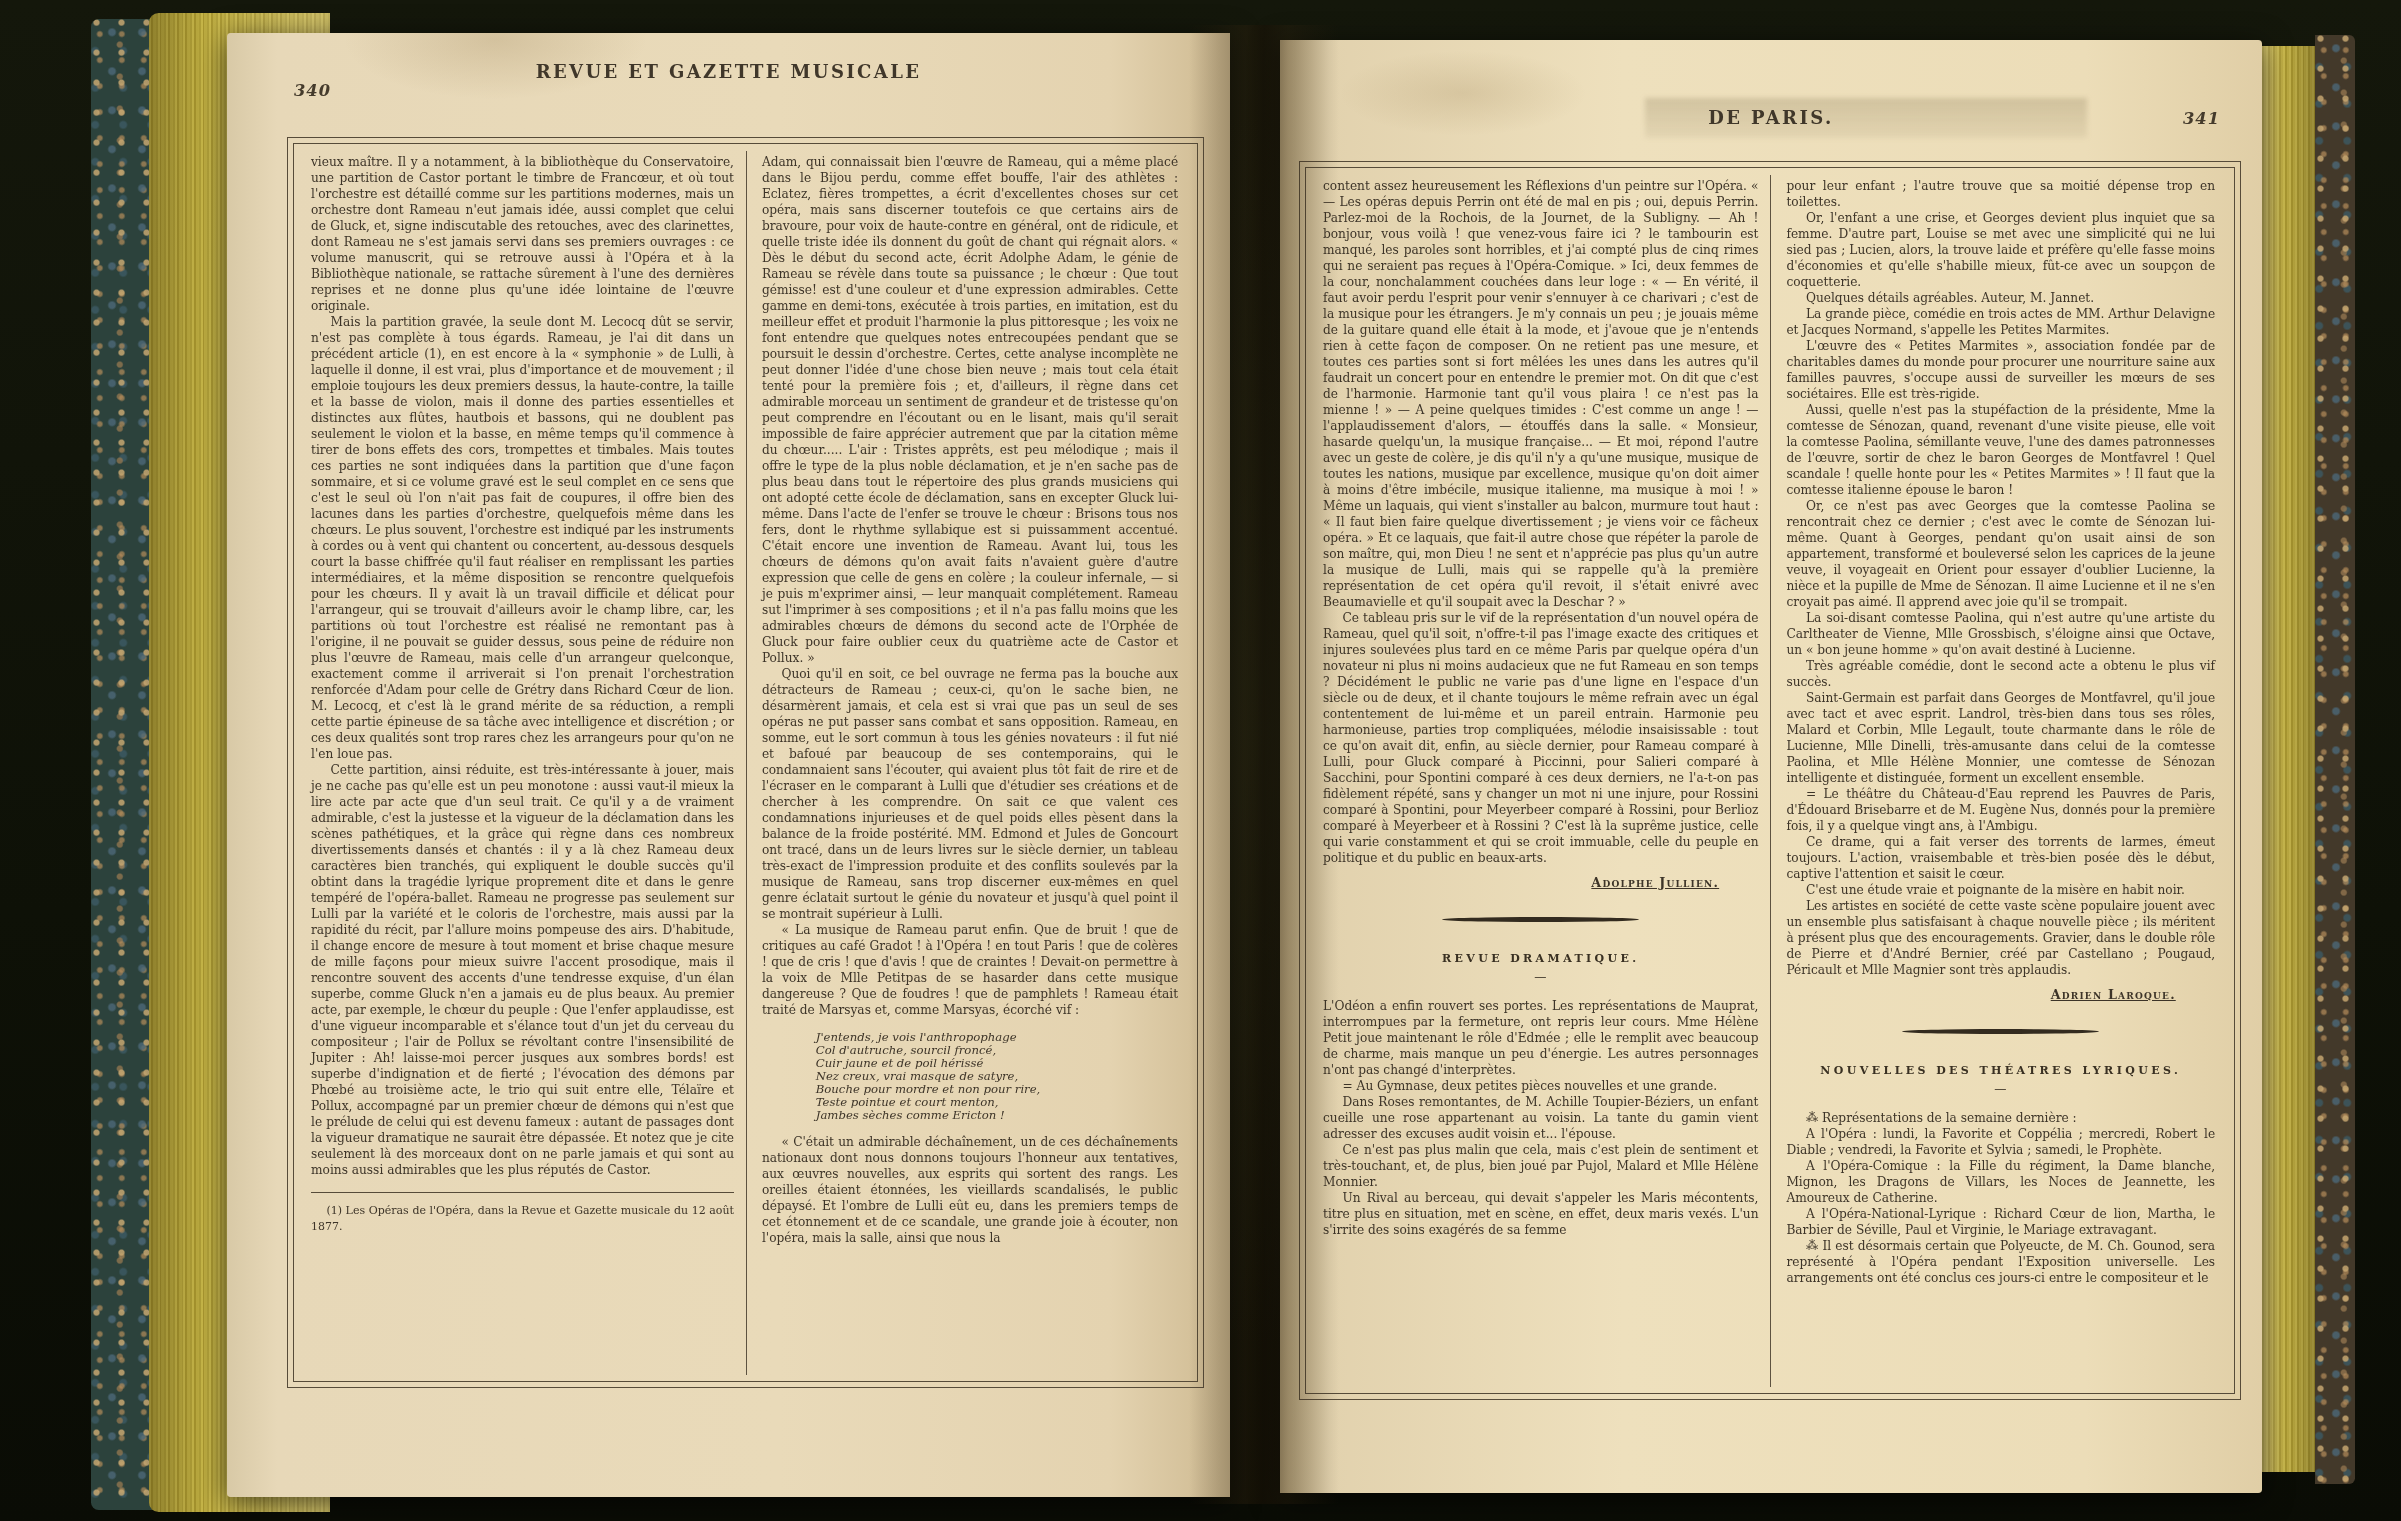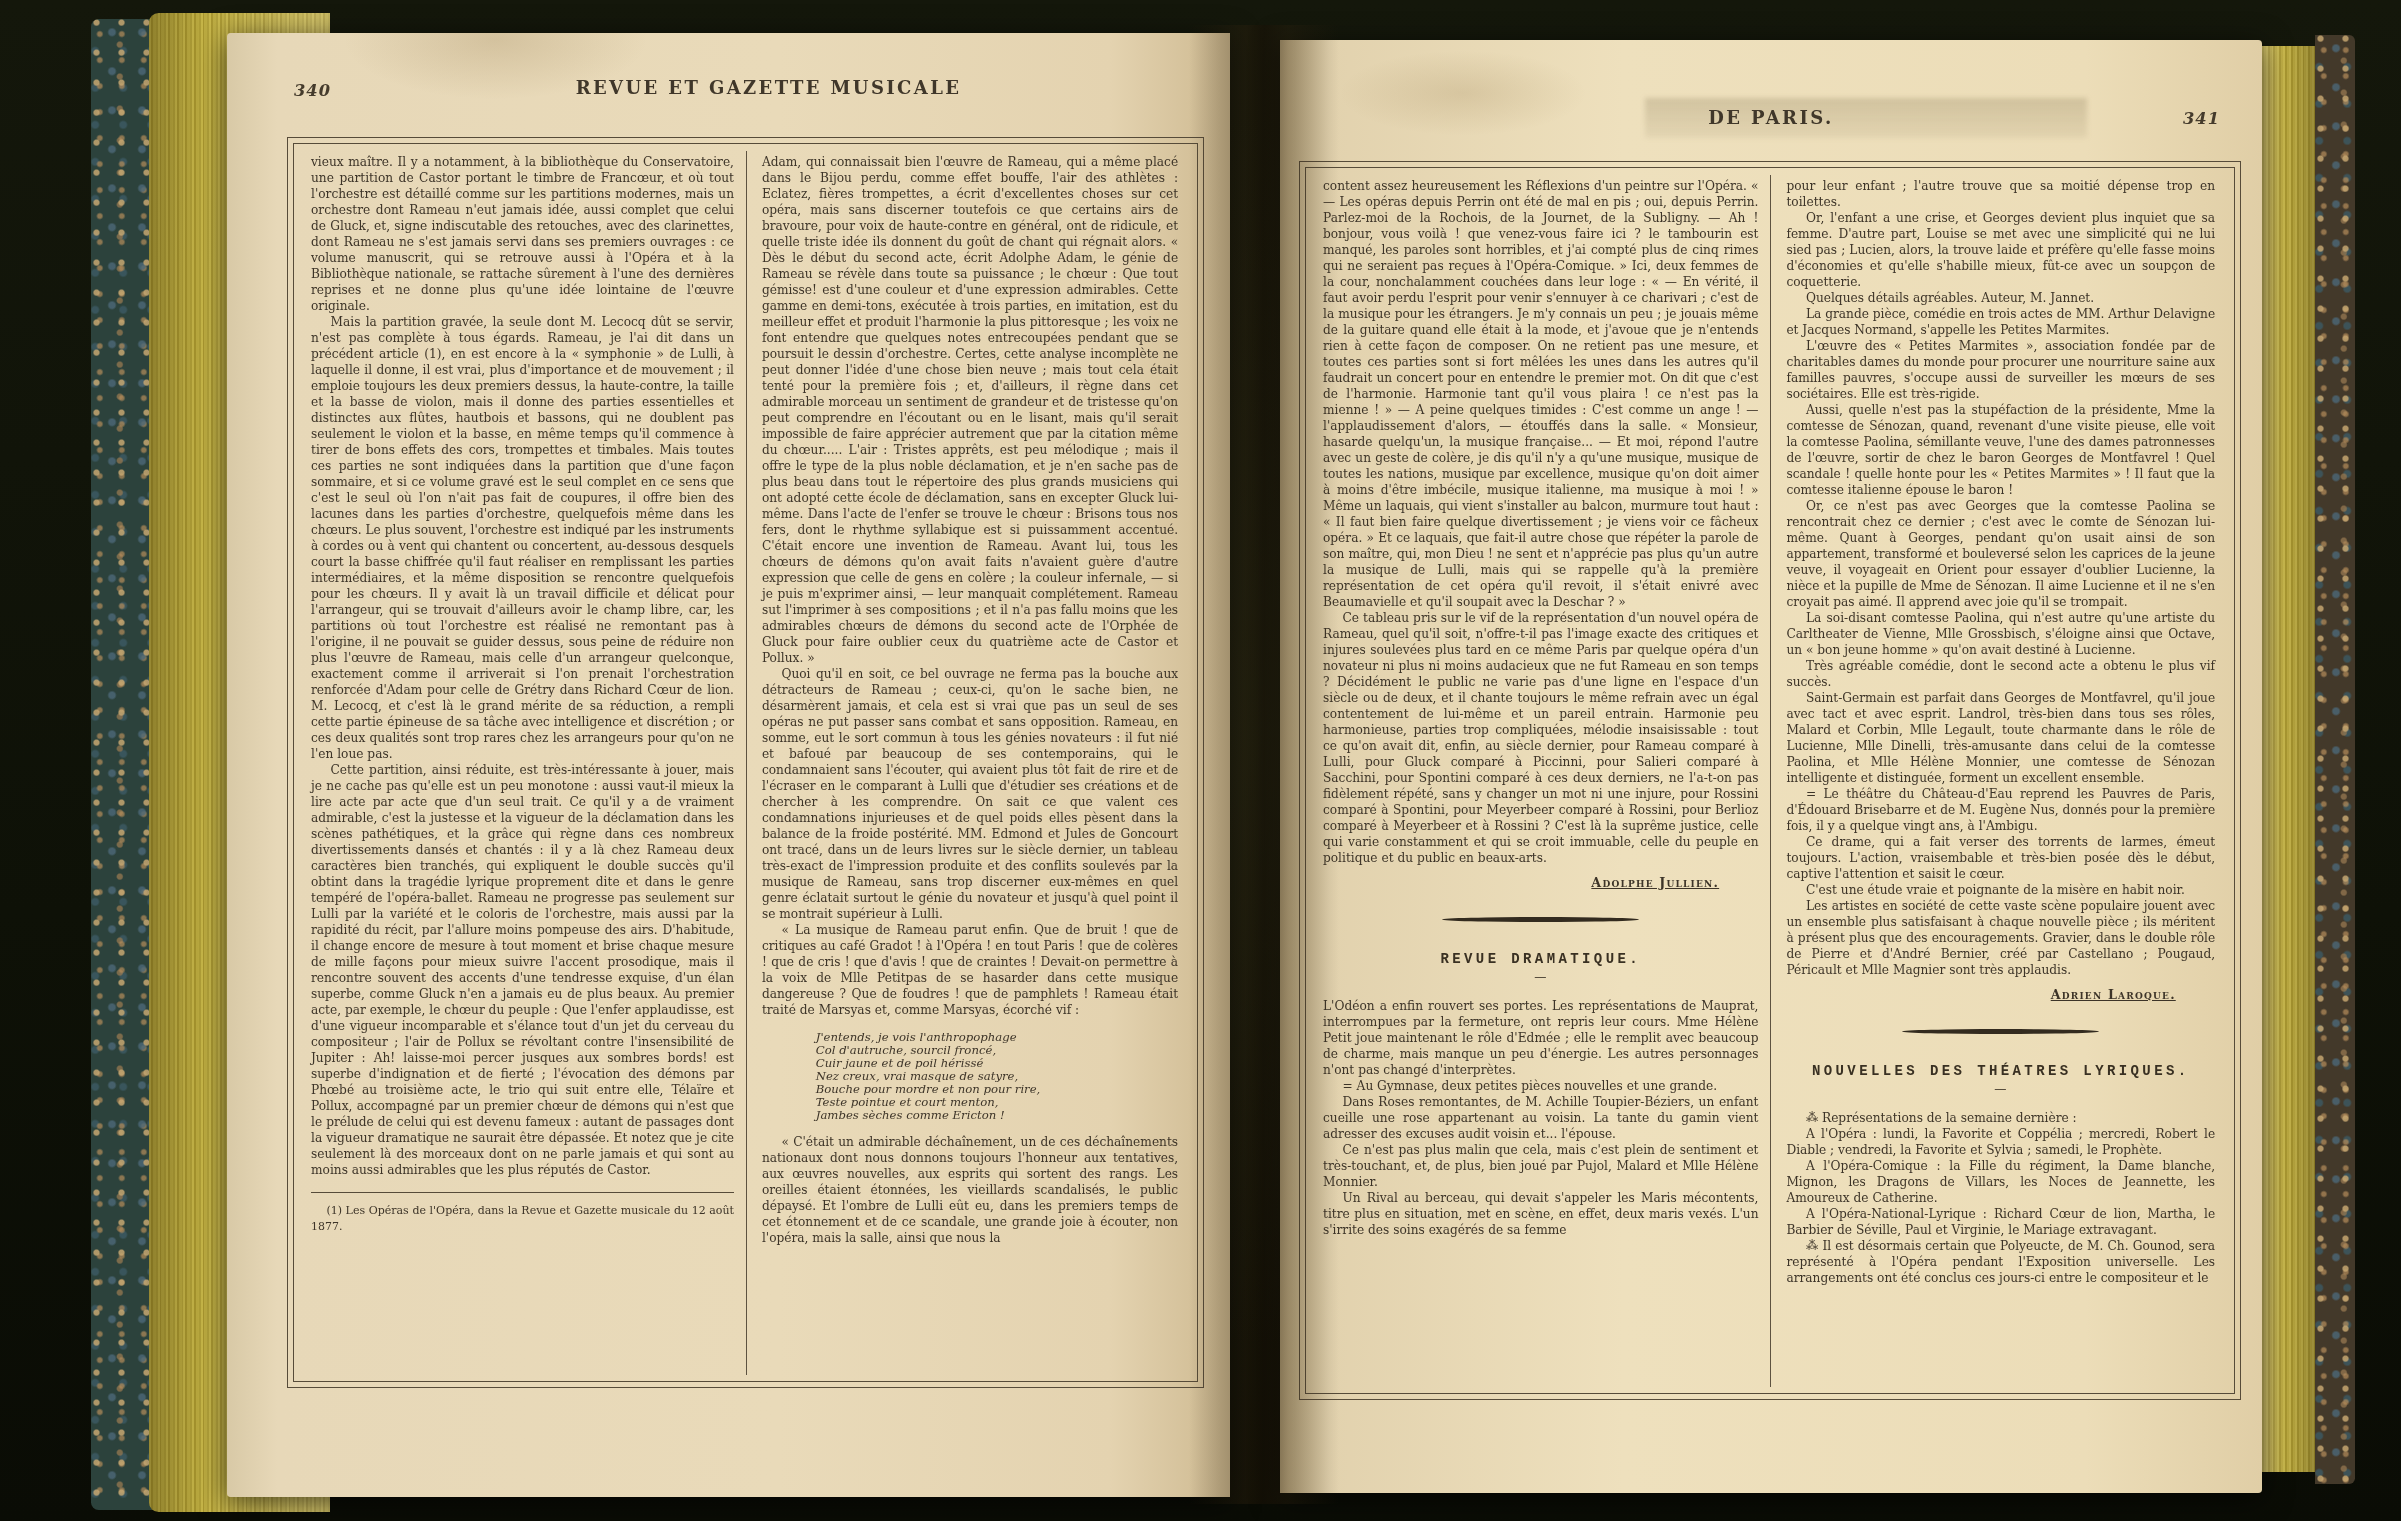--- a/index.html
+++ b/index.html
@@ -106,21 +106,21 @@
     margin: 8.6px 3.1em 1.9px 0; text-align: right;
     font-variant: small-caps; font-weight: bold; letter-spacing: 1.2px;
     font-size: 12.7px; text-indent: 0; text-decoration: underline;
   }
   .b-divider {
     width: 197px; height: 4.8px; margin: 26px auto 0 auto;
     background: #332b1f; border-radius: 50%;
   }
   .b-h {
     margin: 29px 0 1.9px 0; text-align: center; text-indent: 0;
-    font-weight: bold; font-size: 14px; letter-spacing: 3.4px; color: #393022; font-family: Liberation Mono, monospace;
+    font-weight: bold; font-size: 11px; letter-spacing: 3.4px; color: #393022;
   }
   .b-sub { margin: 0 0 13.4px 0; text-align: center; text-indent: 0; letter-spacing: 1px; }
   .b-fn {
     margin-top: 14px; padding-top: 10px;
     border-top: 1.4px solid #564b39;
     font-size: 11px; line-height: 16px; text-indent: 1.4em;
   }
 </style>
 </head>
 <body>
@@ -128,21 +128,21 @@
 <div id="scene">
 
   <div id="edge-marble-left" class="marble"></div>
   <div id="edge-pages-left" class="fore-edge"></div>
   <div id="edge-pages-right" class="fore-edge"></div>
   <div id="edge-marble-right" class="marble"></div>
 
   <div id="page-left" class="page">
     <div class="stain" style="left:115px;top:0;width:307px;height:67px;background:radial-gradient(ellipse at 50% 10%, rgba(120,90,40,.18), rgba(0,0,0,0) 70%);"></div>
     <div class="page-num" style="left:67px; top:48px;">340</div>
-    <div class="running-title" style="top:44px;padding-left:40px;">REVUE ET GAZETTE MUSICALE</div>
+    <div class="running-title" style="top:28px;">REVUE ET GAZETTE MUSICALE</div>
     <div class="frame" style="left:60px; top:104px; width:915px; height:1249px;">
       <div class="frame-inner"></div>
       <div class="page-body">
         <div class="col">
             <div class="b-pc">vieux maître. Il y a notamment, à la bibliothèque du Conservatoire, une partition de Castor portant le timbre de Francœur, et où tout l'orchestre est détaillé comme sur les partitions modernes, mais un orchestre dont Rameau n'eut jamais idée, aussi complet que celui de Gluck, et, signe indiscutable des retouches, avec des clarinettes, dont Rameau ne s'est jamais servi dans ses premiers ouvrages : ce volume manuscrit, qui se retrouve aussi à l'Opéra et à la Bibliothèque nationale, se rattache sûrement à l'une des dernières reprises et ne donne plus qu'une idée lointaine de l'œuvre originale.</div>
             <div class="b-p">Mais la partition gravée, la seule dont M. Lecocq dût se servir, n'est pas complète à tous égards. Rameau, je l'ai dit dans un précédent article (1), en est encore à la « symphonie » de Lulli, à laquelle il donne, il est vrai, plus d'importance et de mouvement ; il emploie toujours les deux premiers dessus, la haute-contre, la taille et la basse de violon, mais il donne des parties essentielles et distinctes aux flûtes, hautbois et bassons, qui ne doublent pas seulement le violon et la basse, en même temps qu'il commence à tirer de bons effets des cors, trompettes et timbales. Mais toutes ces parties ne sont indiquées dans la partition que d'une façon sommaire, et si ce volume gravé est le seul complet en ce sens que c'est le seul où l'on n'ait pas fait de coupures, il offre bien des lacunes dans les parties d'orchestre, quelquefois même dans les chœurs. Le plus souvent, l'orchestre est indiqué par les instruments à cordes ou à vent qui chantent ou concertent, au-dessous desquels court la basse chiffrée qu'il faut réaliser en remplissant les parties intermédiaires, et la même disposition se rencontre quelquefois pour les chœurs. Il y avait là un travail difficile et délicat pour l'arrangeur, qui se trouvait d'ailleurs avoir le champ libre, car, les partitions où tout l'orchestre est réalisé ne remontant pas à l'origine, il ne pouvait se guider dessus, sous peine de réduire non plus l'œuvre de Rameau, mais celle d'un arrangeur quelconque, exactement comme il arriverait si l'on prenait l'orchestration renforcée d'Adam pour celle de Grétry dans Richard Cœur de lion. M. Lecocq, et c'est là le grand mérite de sa réduction, a rempli cette partie épineuse de sa tâche avec intelligence et discrétion ; or ces deux qualités sont trop rares chez les arrangeurs pour qu'on ne l'en loue pas.</div>
             <div class="b-p">Cette partition, ainsi réduite, est très-intéressante à jouer, mais je ne cache pas qu'elle est un peu monotone : aussi vaut-il mieux la lire acte par acte que d'un seul trait. Ce qu'il y a de vraiment admirable, c'est la justesse et la vigueur de la déclamation dans les scènes pathétiques, et la grâce qui règne dans ces nombreux divertissements dansés et chantés : il y a là chez Rameau deux caractères bien tranchés, qui expliquent le double succès qu'il obtint dans la tragédie lyrique proprement dite et dans le genre tempéré de l'opéra-ballet. Rameau ne progresse pas seulement sur Lulli par la variété et le coloris de l'orchestre, mais aussi par la rapidité du récit, par l'allure moins pompeuse des airs. D'habitude, il change encore de mesure à tout moment et brise chaque mesure de mille façons pour mieux suivre l'accent prosodique, mais il rencontre souvent des accents d'une tendresse exquise, d'un élan superbe, comme Gluck n'en a jamais eu de plus beaux. Au premier acte, par exemple, le chœur du peuple : Que l'enfer applaudisse, est d'une vigueur incomparable et s'élance tout d'un jet du cerveau du compositeur ; l'air de Pollux se révoltant contre l'insensibilité de Jupiter : Ah! laisse-moi percer jusques aux sombres bords! est superbe d'indignation et de fierté ; l'évocation des démons par Phœbé au troisième acte, le trio qui suit entre elle, Télaïre et Pollux, accompagné par un premier chœur de démons qui n'est que le prélude de celui qui est devenu fameux : autant de passages dont la vigueur dramatique ne saurait être dépassée. Et notez que je cite seulement là des morceaux dont on ne parle jamais et qui sont au moins aussi admirables que les plus réputés de Castor.</div>
             <div class="b-fn">(1) Les Opéras de l'Opéra, dans la Revue et Gazette musicale du 12 août 1877.</div>
           </div>
         <div class="col">

